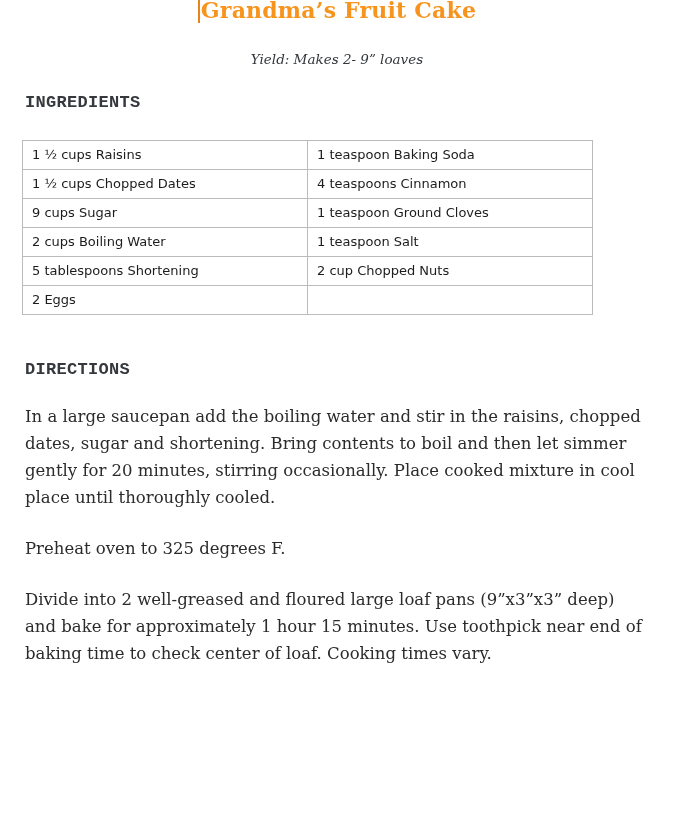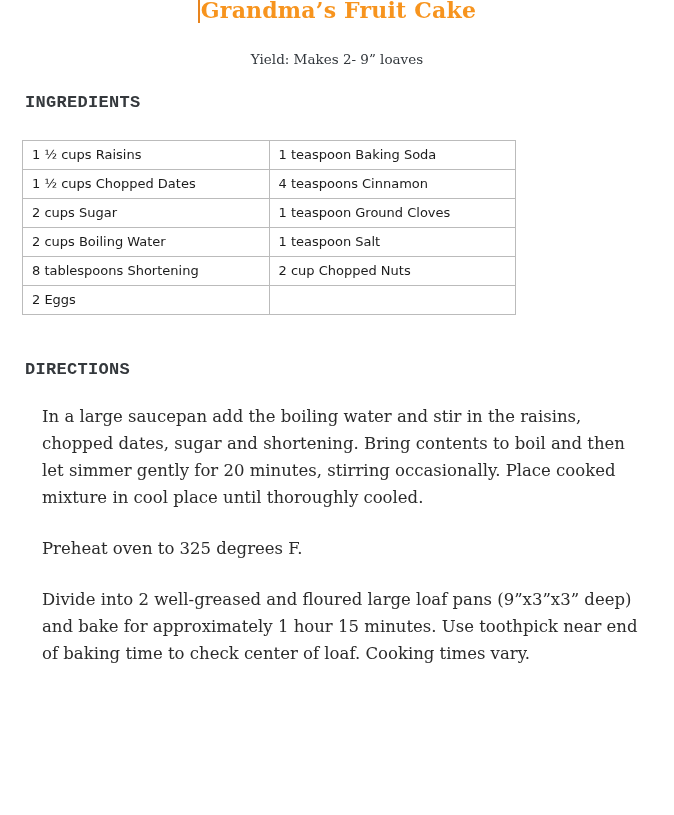--- a/index.html
+++ b/index.html
@@ -40,57 +40,58 @@
     display: inline-block;
     width: 2px;
     height: 24px;
     background: var(--caret-orange);
     vertical-align: -5px;
     margin-right: 1px;
   }
   .yield {
     margin: 27px 0 0 0;
     text-align: center;
+    font-style: italic;
     font-size: 13.5px;
     line-height: 16px;
     color: #32373C;
   }
   .section-heading {
     margin: 27px 25px 0 25px;
     font-family: Liberation Mono, monospace;
     font-weight: 700;
     font-size: 17px;
     line-height: 18px;
     color: var(--heading-dark);
     letter-spacing: 0.3px;
   }
   .ingredients {
     margin: 28px 0 0 22px;
-    width: 494px;
+    width: 571px;
     border-collapse: collapse;
     table-layout: fixed;
   }
   .ingredients td {
     width: 50%;
     border: 1px solid var(--table-border);
     font-family: "DejaVu Sans", "Liberation Sans", sans-serif;
     font-size: 13px;
     line-height: 16px;
     color: var(--cell-text);
     padding: 6px 8px 6px 9px;
     height: 29px;
     vertical-align: middle;
     white-space: nowrap;
     overflow: hidden;
   }
   .directions-heading {
     margin-top: 46px;
   }
   .directions {
-    margin: 0 25px 0 42px;
+    margin: 0 25px 0 25px;
   }
   .directions p {
     margin: 24px 0 0 0;
     font-size: 16.5px;
     line-height: 27px;
     color: var(--body-text);
   }
 </style>
 </head>
 <body>
@@ -107,29 +108,29 @@
     <tbody>
         <tr>
           <td>1 ½ cups Raisins</td>
           <td>1 teaspoon Baking Soda</td>
         </tr>
         <tr>
           <td>1 ½ cups Chopped Dates</td>
           <td>4 teaspoons Cinnamon</td>
         </tr>
         <tr>
-          <td>2 cups Sugar</td>
+          <td>9 cups Sugar</td>
           <td>1 teaspoon Ground Cloves</td>
         </tr>
         <tr>
           <td>2 cups Boiling Water</td>
           <td>1 teaspoon Salt</td>
         </tr>
         <tr>
-          <td>8 tablespoons Shortening</td>
+          <td>5 tablespoons Shortening</td>
           <td>2 cup Chopped Nuts</td>
         </tr>
         <tr>
           <td>2 Eggs</td>
           <td></td>
         </tr>
       </tbody>
   </table>
 
   <h2 class="section-heading directions-heading">DIRECTIONS</h2>

